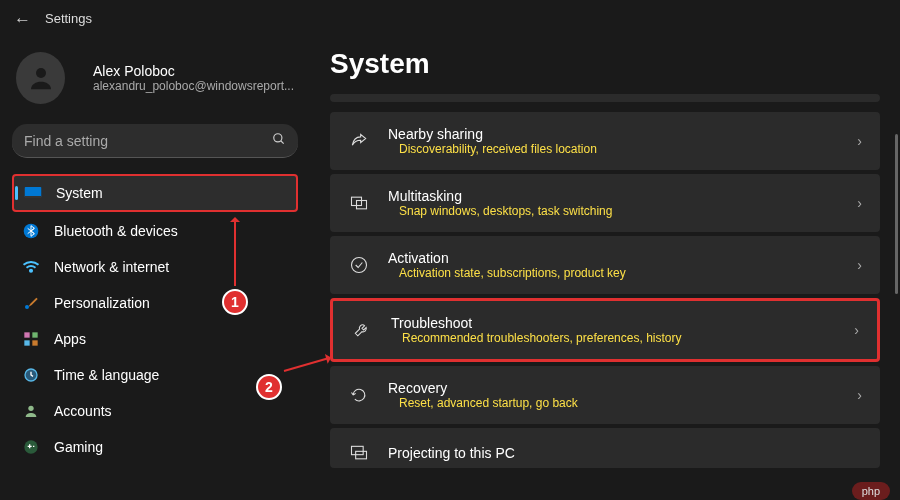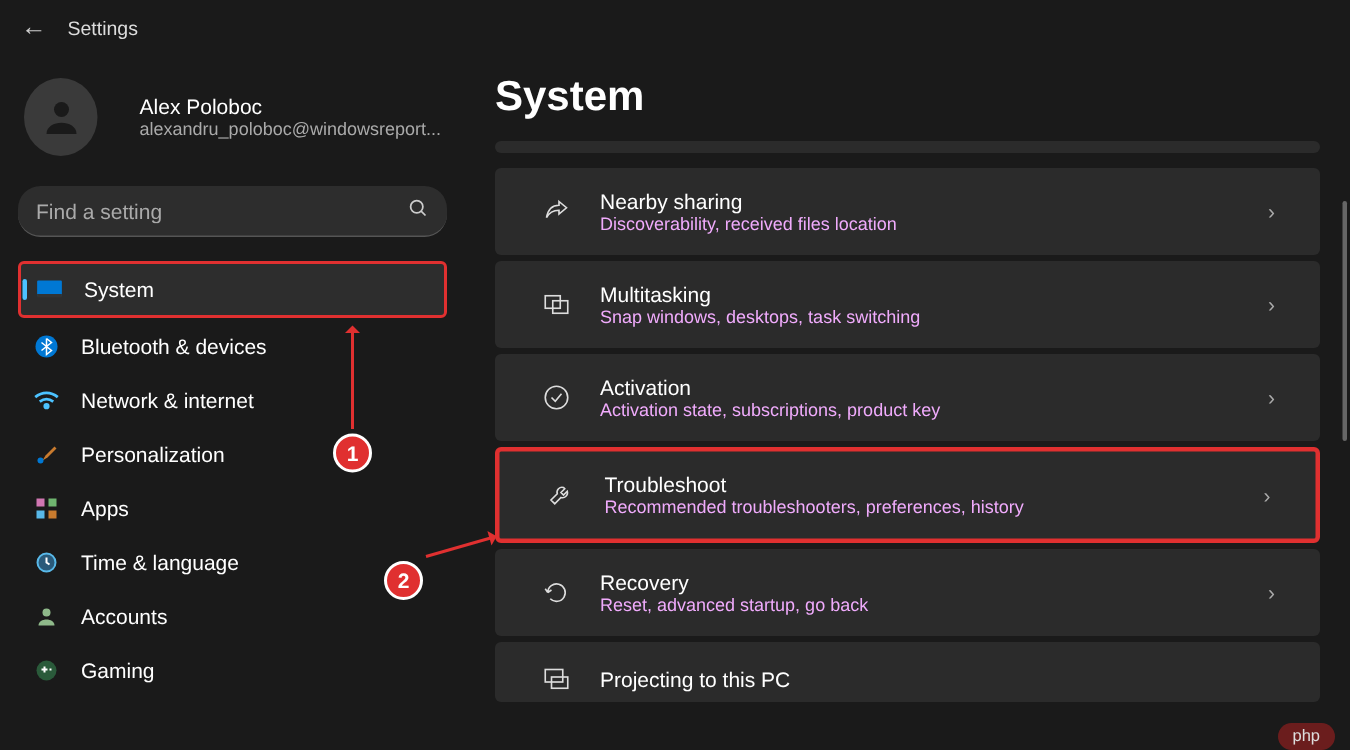--- a/index.html
+++ b/index.html
@@ -22,27 +22,27 @@
     .nav-list { display: flex; flex-direction: column; gap: 2px; }
     .nav-item { display: flex; align-items: center; gap: 14px; padding: 8px 10px; border-radius: 4px; font-size: 14px; color: #fff; position: relative; }
     .nav-item.active { background: #2d2d2d; }
     .nav-item.active::before { content:""; position:absolute; left:1px; top:10px; bottom:10px; width:3px; background:#4cc2ff; border-radius:2px; }
     .nav-item.highlight { border: 2px solid #e03030; }
     .nav-icon { width: 18px; height: 18px; display: flex; align-items: center; justify-content: center; font-size: 15px; }
     .main { flex: 1; padding: 12px 20px 0 20px; overflow: hidden; position: relative; }
     .main-title { font-size: 28px; font-weight: 600; margin-bottom: 14px; }
     .card-list { display: flex; flex-direction: column; gap: 4px; }
     .stub { height: 8px; background: #2b2b2b; border-radius: 4px; margin-bottom: 6px; }
-    .card { display: flex; align-items: center; gap: 18px; background: #2b2b2b; border-radius: 4px; padding: 14px 30px; position: relative; }
+    .card { display: flex; align-items: center; gap: 18px; background: #2b2b2b; border-radius: 4px; padding: 14px 18px; position: relative; }
     .card.highlight { border: 3px solid #e03030; }
     .card-icon { width: 22px; height: 22px; display: flex; align-items: center; justify-content: center; color: #ddd; }
     .card-icon svg { width: 20px; height: 20px; stroke: #ddd; fill: none; stroke-width: 1.3; }
     .card-text { flex: 1; display: flex; flex-direction: column; }
     .card-title { font-size: 14px; color: #fff; }
-    .card-sub { font-size: 12px; color: #f0abfc; }
+    .card-sub { font-size: 12px; color: #fde047; margin-left: 11px; }
     .chevron { color: #aaa; font-size: 14px; }
     .scrollbar { position: absolute; right: 2px; top: 98px; width: 3px; height: 160px; background: #666; border-radius: 2px; }
     
     .anno-arrow1 { position: absolute; left: 234px; top: 220px; height: 66px; width: 2px; background: #e03030; }
     .anno-arrow1::before { content:""; position:absolute; top:-8px; left:-4px; border:5px solid transparent; border-bottom-color:#e03030; }
     .anno-badge { position:absolute; width:26px; height:26px; border-radius:50%; background:#e03030; border:2px solid #fff; color:#fff; display:flex; align-items:center; justify-content:center; font-size:14px; font-weight:600; }
     .anno-b1 { left:222px; top:289px; }
     .anno-arrow2 { position:absolute; left:284px; top:370px; width:46px; height:2px; background:#e03030; transform:rotate(-16deg); transform-origin:left; }
     .anno-arrow2::after { content:""; position:absolute; right:-8px; top:-4px; border:5px solid transparent; border-left-color:#e03030; }
     .anno-b2 { left:256px; top:374px; }

